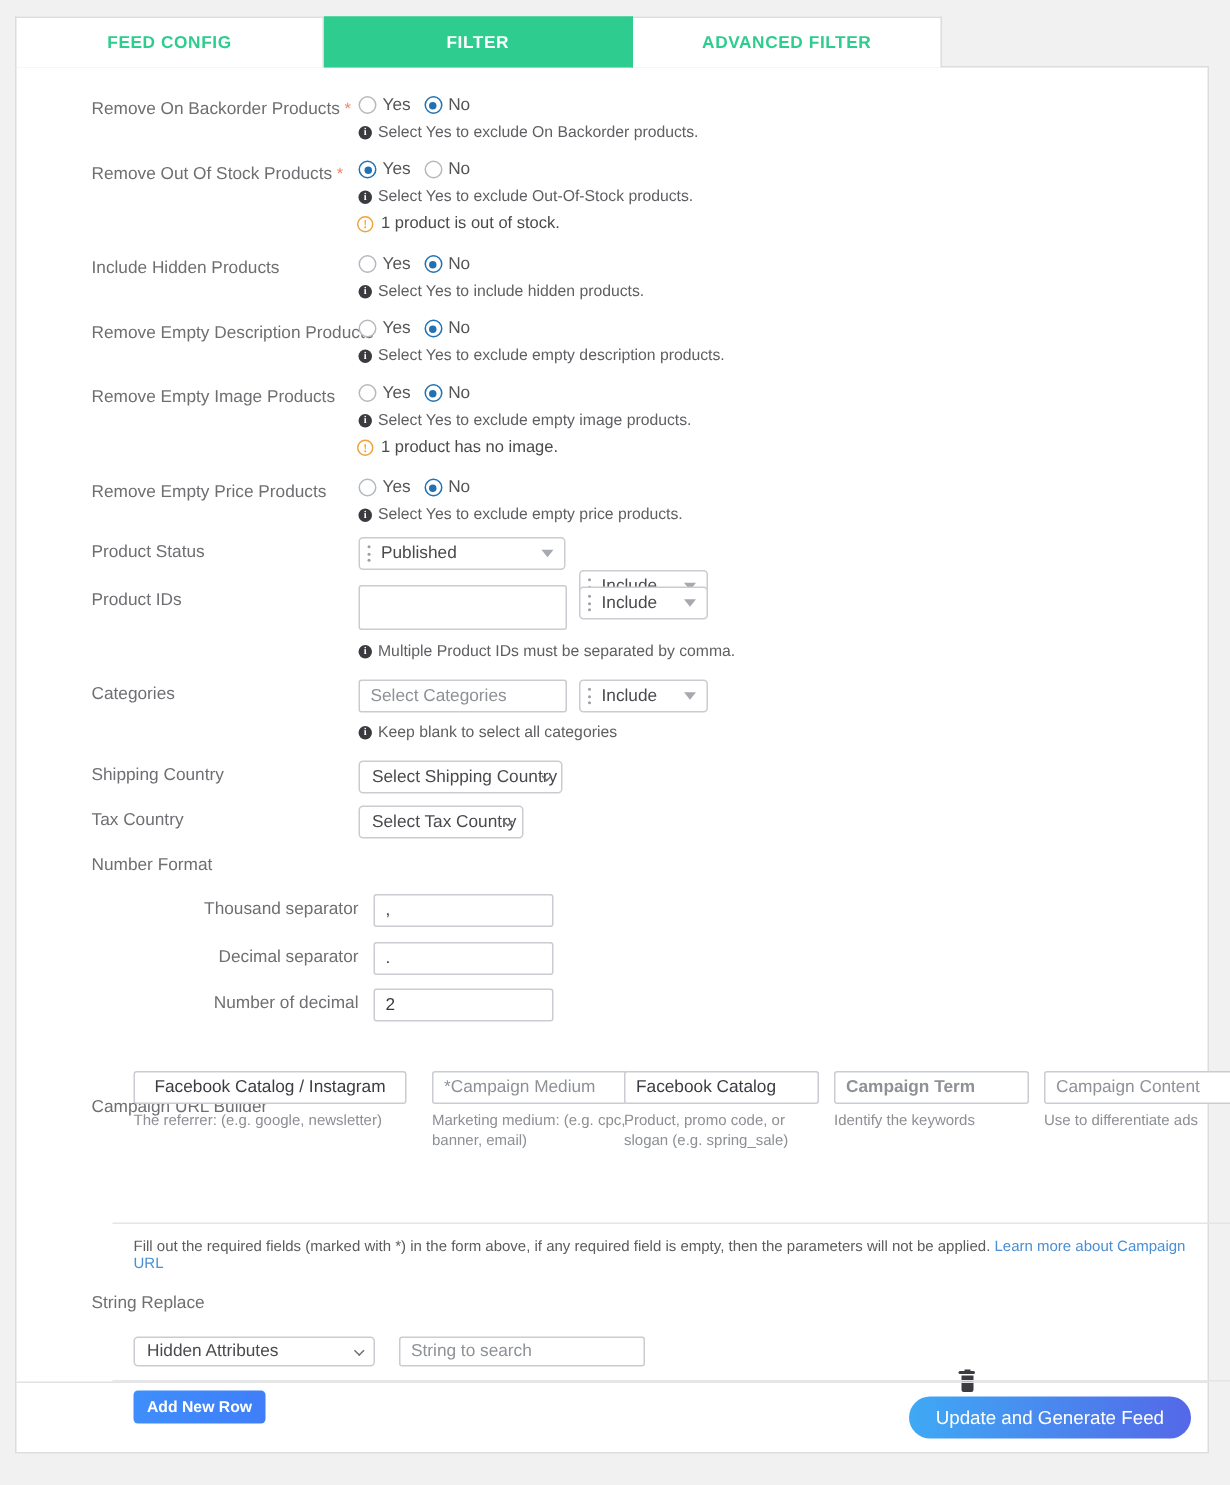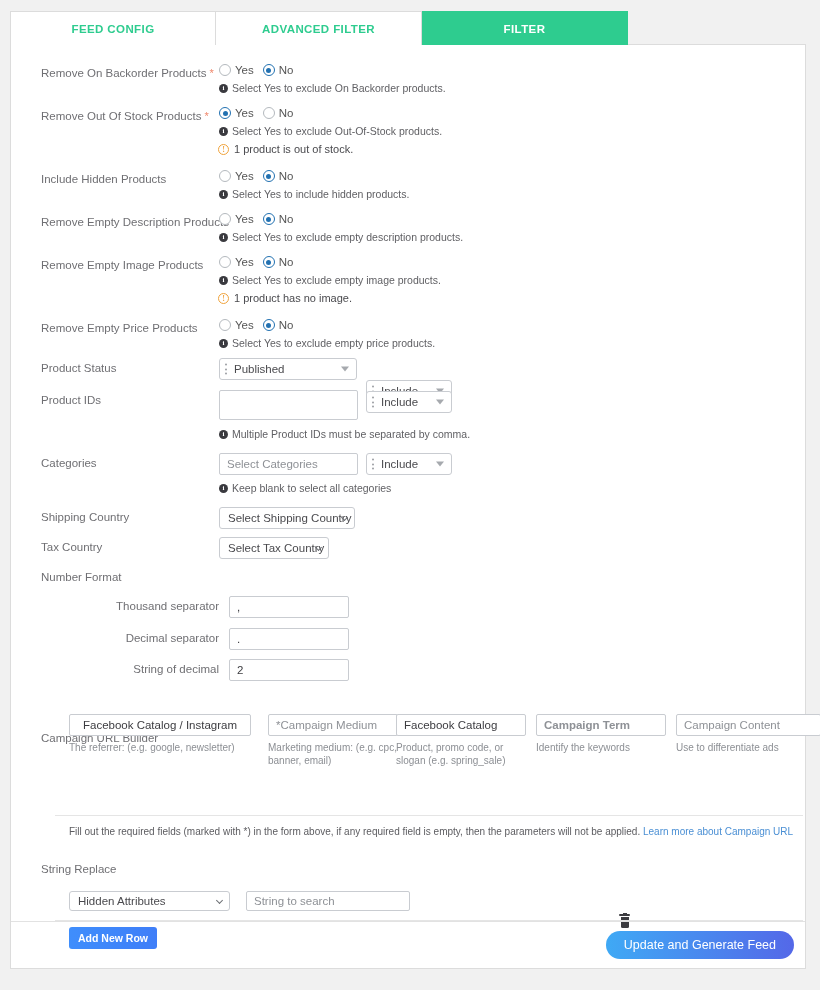--- a/index.html
+++ b/index.html
@@ -36,20 +36,21 @@
     border-color: #2ecc8f;
     color: #ffffff;
   }
 
   
   .panel {
     position: absolute; left: 10px; top: 44px;
     width: 796px; height: 925px;
     background: #ffffff;
     border: 1px solid #dcdcdc;
+    padding-left: 20px;
   }
   .panel-body {
     position: relative;
     padding: 0;
     height: 877px;
   }
   .panel-footer {
     position: absolute; left: 0; right: 0; bottom: 0;
     height: 47px;
     border-top: 1px solid #e2e2e2;
@@ -227,22 +228,22 @@
     font-family: "Liberation Sans", sans-serif;
   }
 </style>
 </head>
 <body>
 
 <div class="page">
 
   <div class="tabbar">
     <div class="tab">FEED CONFIG</div>
+    <div class="tab active">FILTER</div>
     <div class="tab">ADVANCED FILTER</div>
-    <div class="tab active">FILTER</div>
   </div>
 
   <div class="panel">
     <div class="panel-body">
 
       <div class="row" style="top:19px;">
         <div class="lbl" style="left:30px; top:3px;">
           <span>Remove On Backorder Products</span><span class="req"> *</span>
         </div>
         <div class="ctrl radios" style="left:208px; top:0px;">
@@ -457,21 +458,21 @@
         <div class="lbl" style="left:30px; top:0px;">
           <span>Number Format</span>
         </div>
 
         <div class="ctrl fieldlbl" style="left:18px; top:29px; width:190px;">Thousand separator</div>
         <input class="ctrl txtin" style="left: 218px; top: 25px; width: 120px;" value=",">
 
         <div class="ctrl fieldlbl" style="left:18px; top:61px; width:190px;">Decimal separator</div>
         <input class="ctrl txtin" style="left: 218px; top: 57px; width: 120px;" value=".">
 
-        <div class="ctrl fieldlbl" style="left:18px; top:92px; width:190px;">String of decimal</div>
+        <div class="ctrl fieldlbl" style="left:18px; top:92px; width:190px;">Number of decimal</div>
         <input class="ctrl txtin" style="left: 218px; top: 88px; width: 120px;" value="2">
       </div>
 
       <div class="row" style="top:647px;">
         <div class="lbl" style="left:30px; top:0px;margin-top:40px;">
           <span>Campaign URL Builder</span>
         </div>
 
         <div class="cub-col" style="left:58px; top:22px; width:182px;">
           <input class="txtin" style="width: 182px; text-align: center;" value="Facebook Catalog / Instagram">

